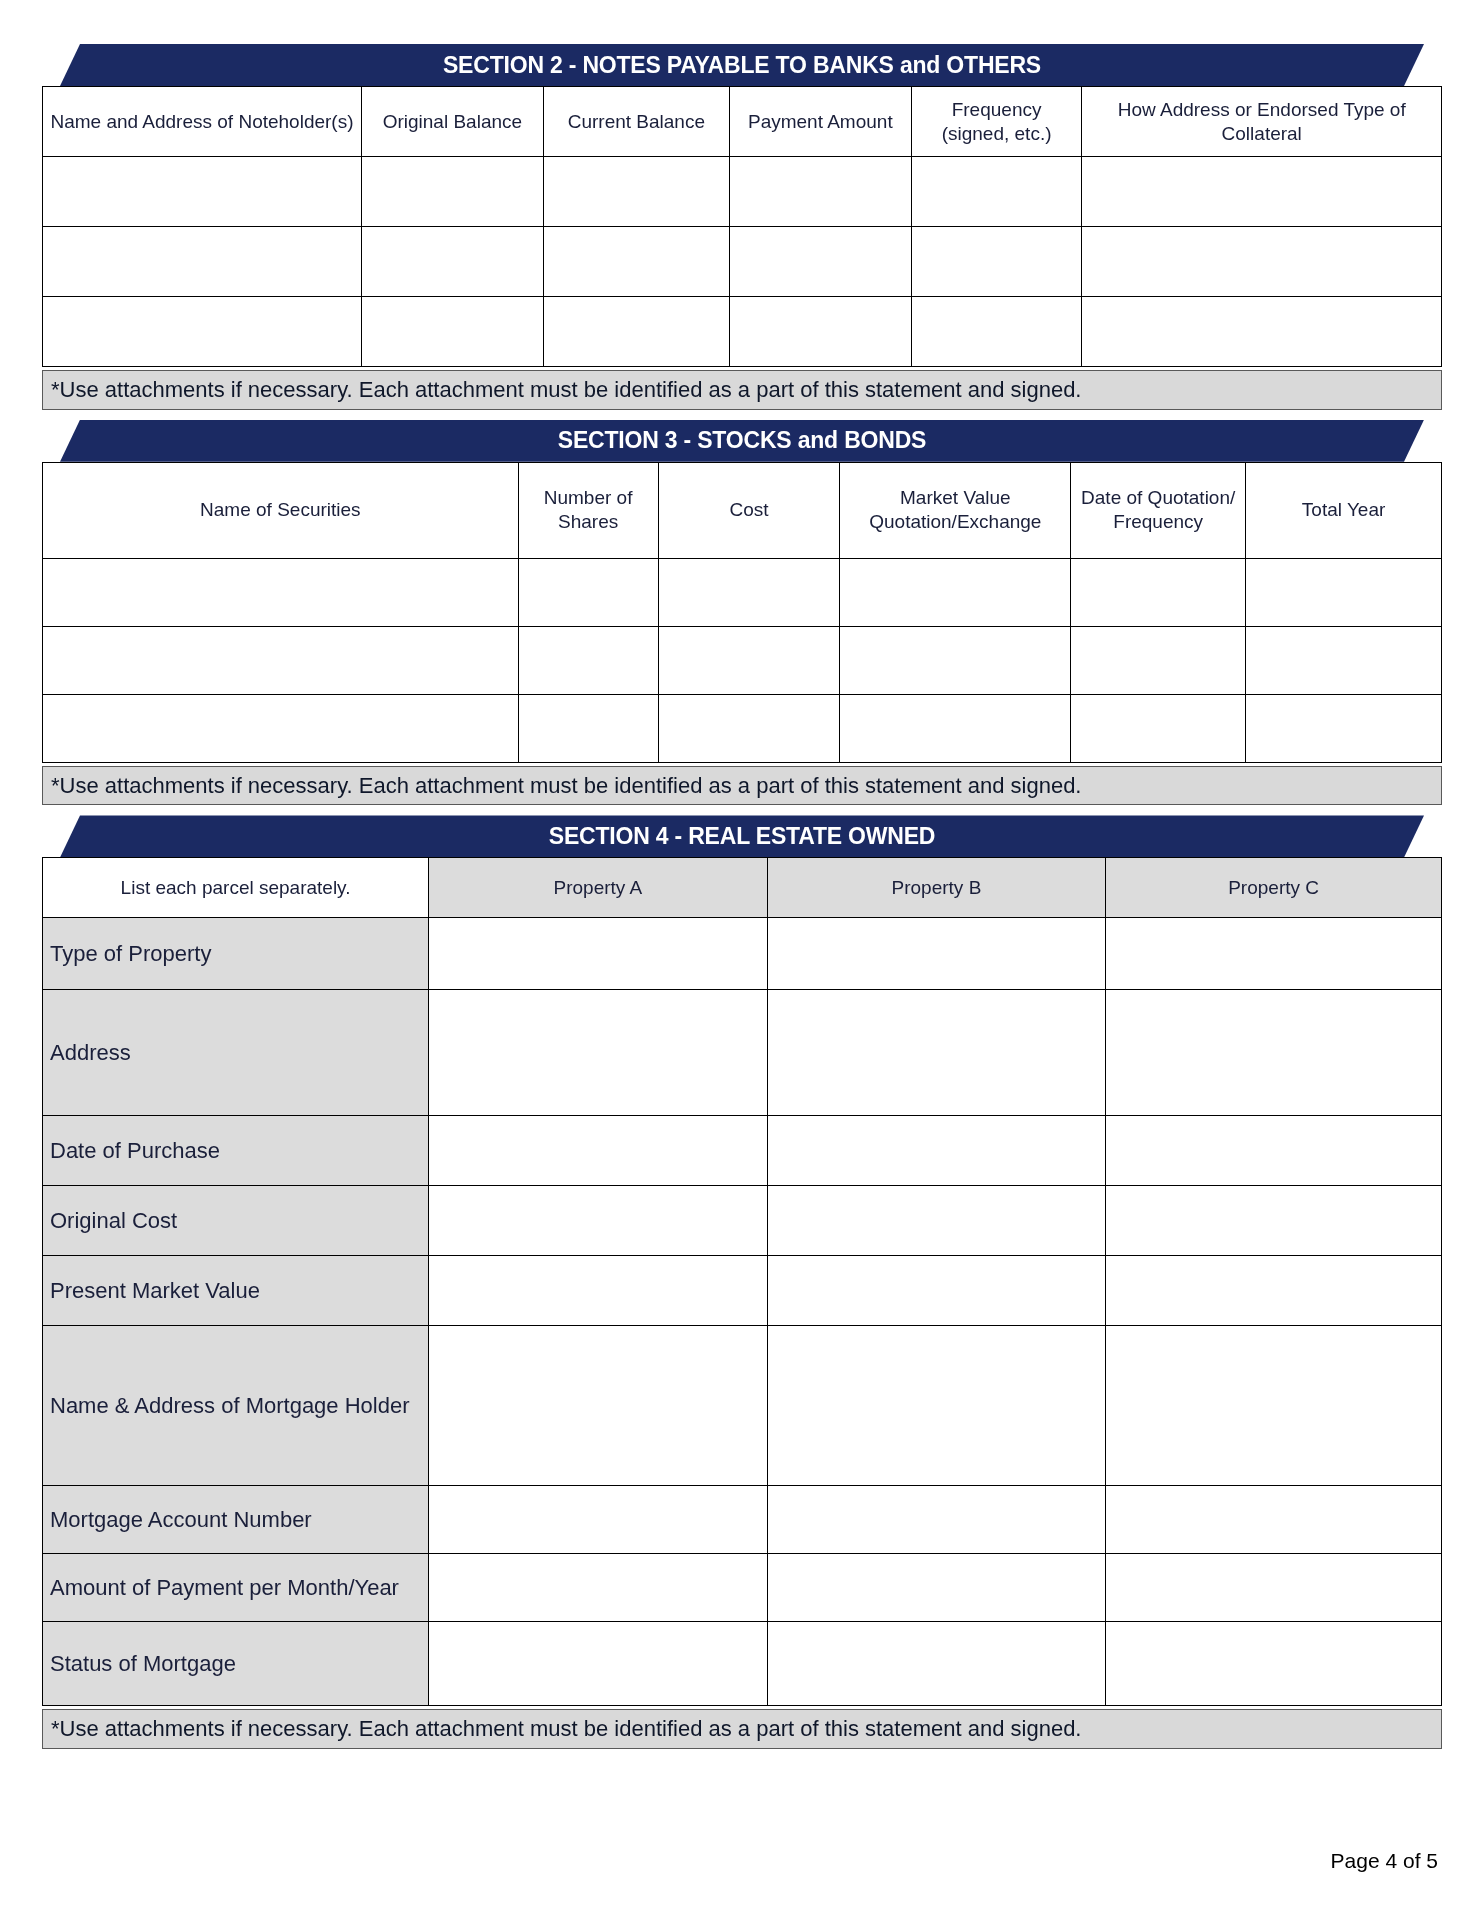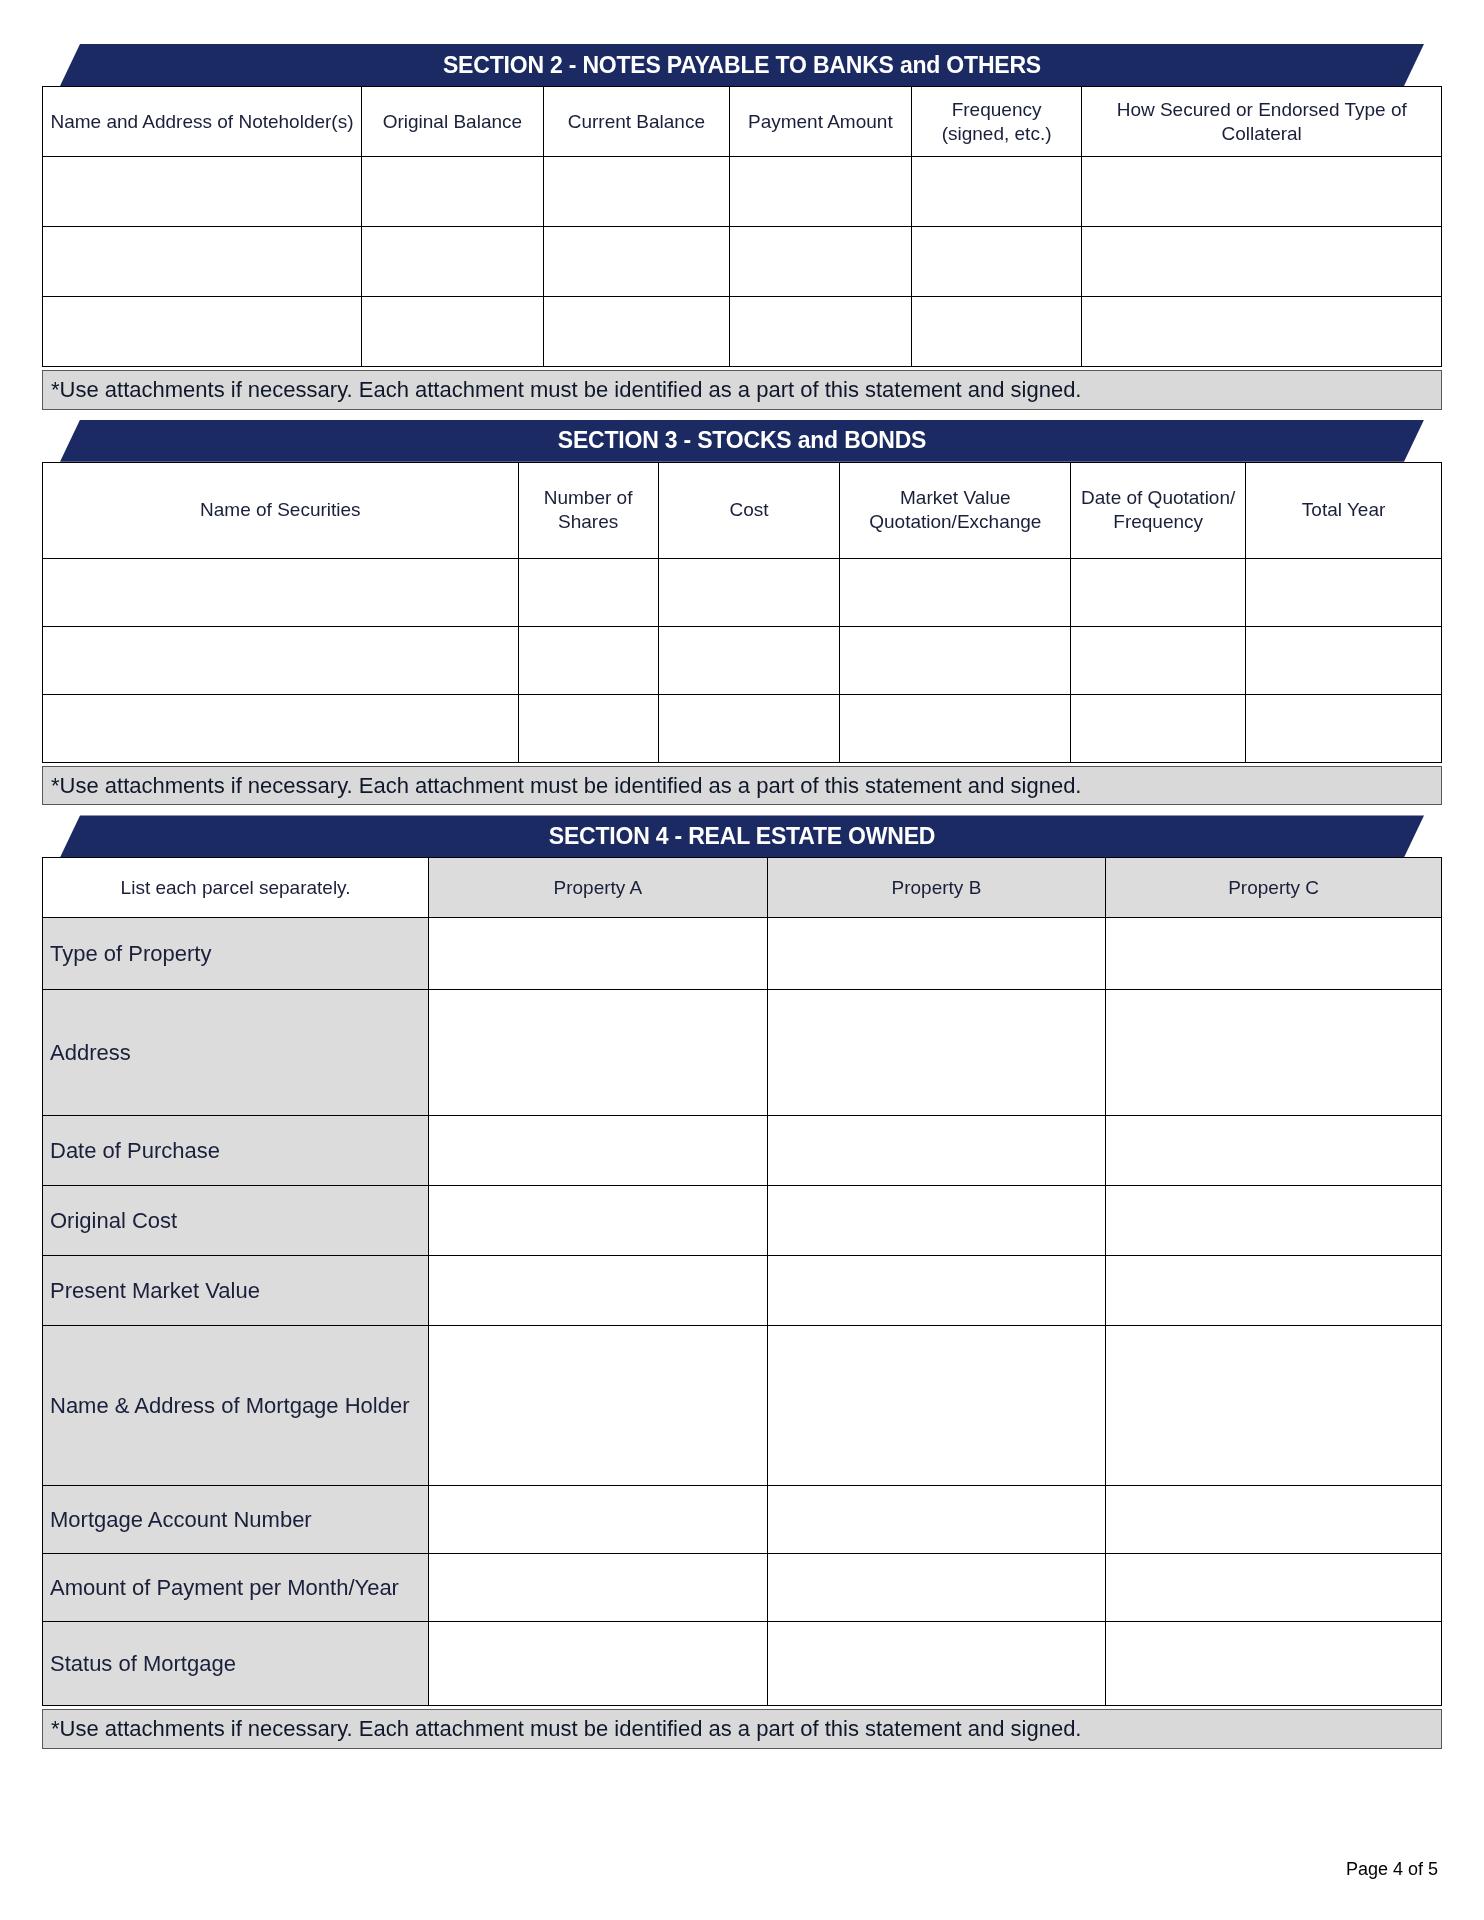--- a/index.html
+++ b/index.html
@@ -84,22 +84,22 @@
     line-height: 1.35;
     color: #0f172a;
     padding: 4px 8px;
     margin-top: 3px;
   }
   .gap { height: 10px; }
 
   .footer {
     position: absolute;
     right: 46px;
-    bottom: 40px;
-    font-size: 18px;
+    bottom: 47px;
+    font-size: 21px;
     color: #000000;
   }
 </style>
 </head>
 <body>
 
 <div class="page">
 
   <div class="banner">
     <span>SECTION 2 -  NOTES PAYABLE TO BANKS and OTHERS</span>
@@ -114,21 +114,21 @@
         <col style="width:12.2%">
         <col style="width:25.7%">
     </colgroup>
     <thead>
       <tr>
         <th>Name and Address of Noteholder(s)</th>
         <th>Original Balance</th>
         <th>Current Balance</th>
         <th>Payment Amount</th>
         <th>Frequency (signed, etc.)</th>
-        <th>How Secured or Endorsed Type of Collateral</th>
+        <th>How Address or Endorsed Type of Collateral</th>
       </tr>
     </thead>
     <tbody>
       <tr>
         <td></td>
           <td></td>
           <td></td>
           <td></td>
           <td></td>
           <td></td>

